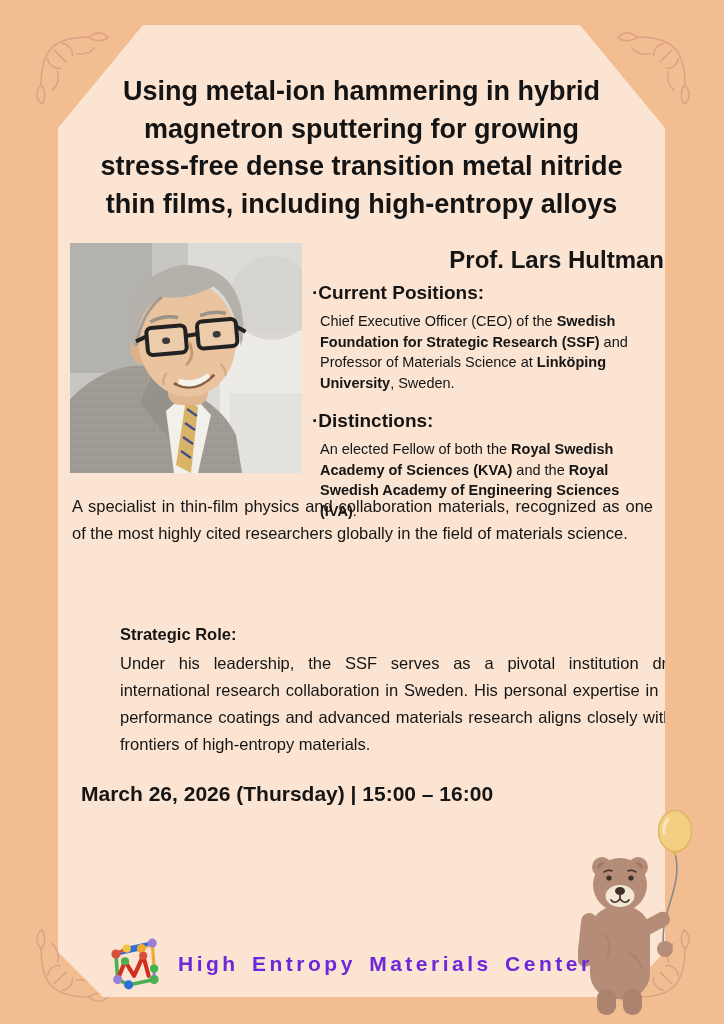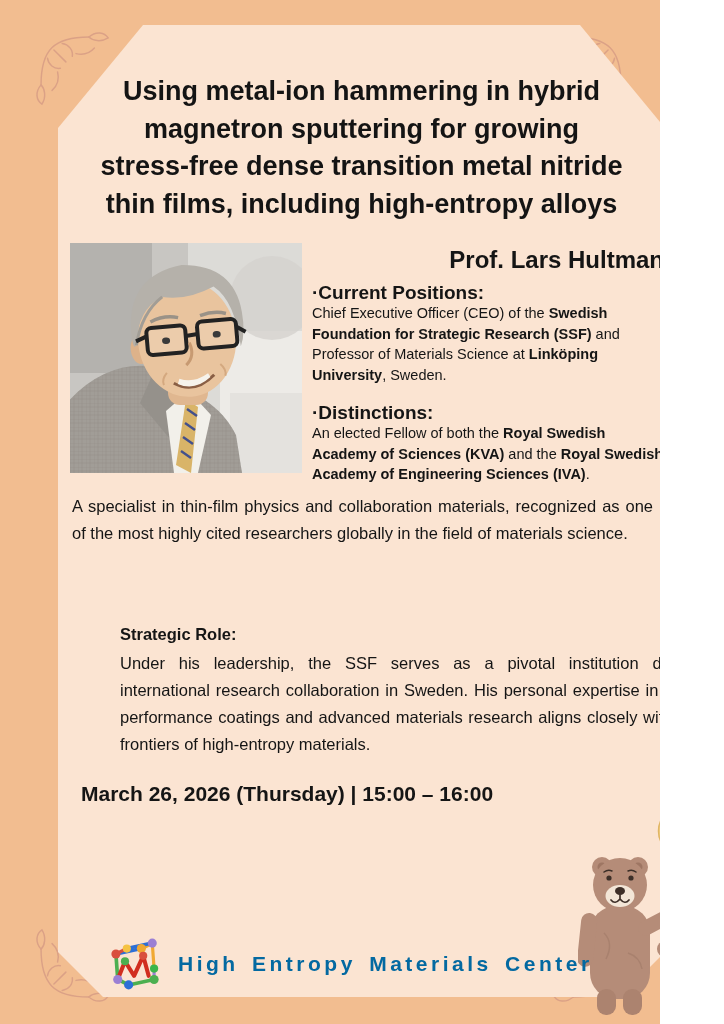--- a/index.html
+++ b/index.html
@@ -1,17 +1,17 @@
 <!DOCTYPE html>
 <html><head>
 <meta charset="utf-8">
 <style>
   html,body{margin:0;padding:0;}
   .poster{
-    position:relative; width:660px; height:1024px;
+    position:relative; width:724px; height:1024px;
     background:#F2BD90; overflow:hidden;
     font-family:"Liberation Sans", sans-serif; color:#151515;
   }
   .flourish{position:absolute; width:92px; height:92px; opacity:.55;}
   .fl-tl{left:30px; top:26px;}
   .fl-tr{right:28px; top:26px; transform:rotate(90deg);}
   .fl-br{right:28px; bottom:16px; transform:rotate(180deg);}
   .fl-bl{left:30px; bottom:16px; transform:rotate(270deg);}
 
   .panel{
@@ -22,39 +22,39 @@
   .title{
     padding:48px 36px 0; text-align:center;
     font-weight:bold; font-size:27px; line-height:37.5px; color:#141414;
   }
   .photo{position:absolute; left:12px; top:218px; width:232px; height:230px;}
   .photo svg{display:block;}
 
   .speaker-info{position:absolute; left:254px; top:221px; width:352px;}
   .speaker-name{margin:0 0 9px; font-size:24px; font-weight:bold;text-align:right;}
   .info-label{font-size:19px; font-weight:bold; line-height:20px;}
-  .info-text{margin:0; font-size:14.5px; line-height:20.5px;}
+  .info-text{margin:8px; font-size:14.5px; line-height:20.5px;}
   .info-text b{font-weight:bold;}
   .gap18{margin-top:18px;}
 
   .section{position:absolute; left:14px; width:581px;}
   .sec-re{top:468px;}
   .sec-sr{top:600px;margin-left:48px;}
   .sec-heading-lg{margin:0 0 9px; font-size:19.5px; font-weight:bold;}
   .sec-heading-sm{margin:0 0 6px; font-size:16.5px; font-weight:bold;}
   .sec-body{margin:0; font-size:16.5px; line-height:27px; text-align:justify;}
 
   .datetime{position:absolute; left:23px; top:757px; font-size:21px; font-weight:bold;}
   .location{position:absolute; left:10px; top:802px; font-size:21px; font-weight:bold;}
 
   .footer-brand{position:absolute; left:104px; top:934px; display:flex; align-items:center; z-index:3;}
   .footer-logo{width:62px; height:60px; flex:0 0 auto;}
   .footer-text{
     margin-left:12px; font-size:21px; font-weight:bold; letter-spacing:3.5px;
-    word-spacing:4px; white-space:nowrap; color:#0369a1;
+    word-spacing:4px; white-space:nowrap; color:#6d28d9;
   }
   .bear{position:absolute; left:578px; top:803px; z-index:2;}
 </style>
 </head>
 <body>
 
 <div class="poster">
 
   <svg class="flourish fl-tl" viewBox="0 0 100 100">
     <g fill="none" stroke="#C98B7E" stroke-width="1.6" stroke-linecap="round">

